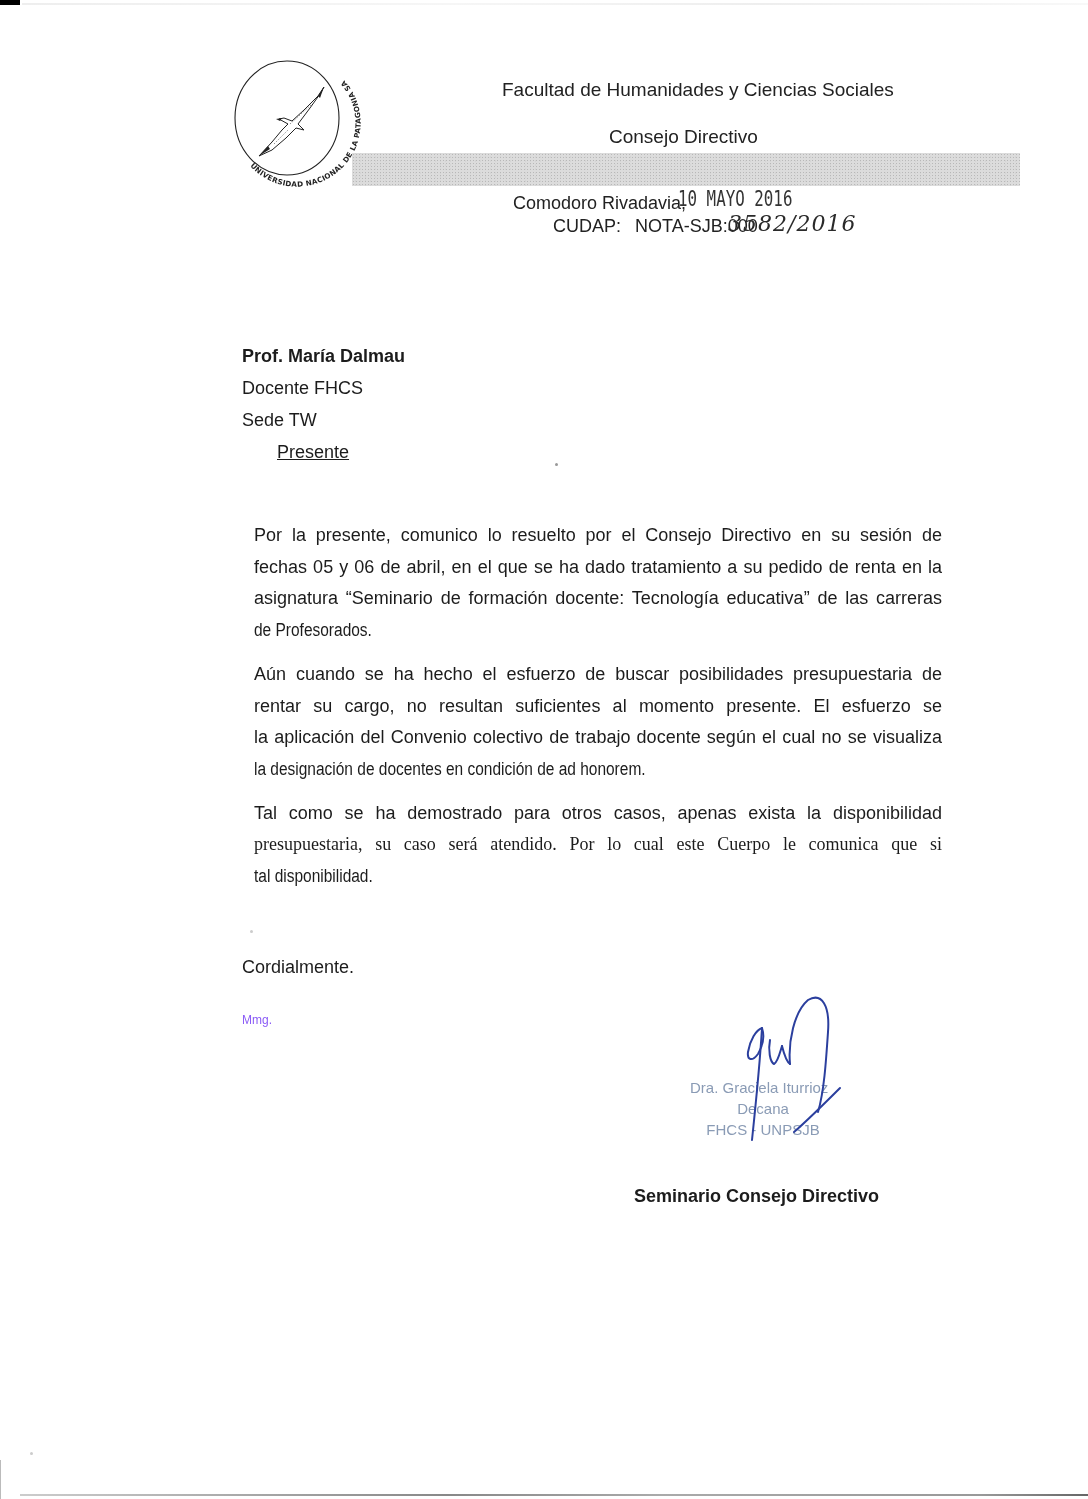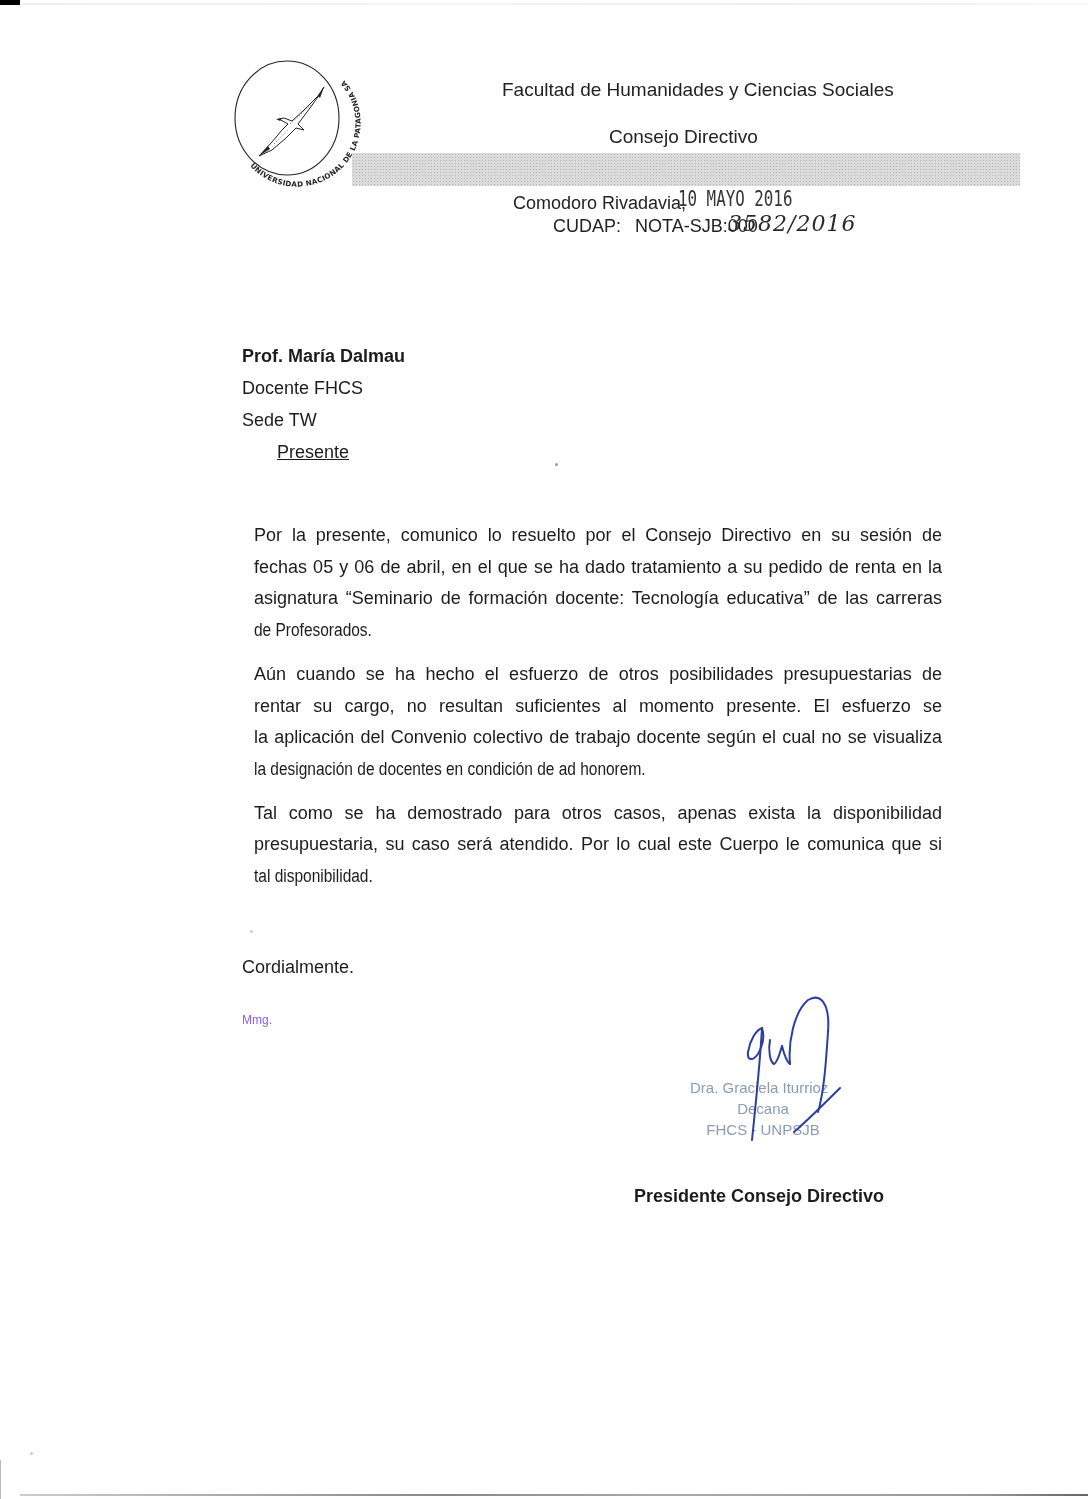--- a/index.html
+++ b/index.html
@@ -247,28 +247,28 @@
 </div>
 
 <div class="body-text">
   <p>
     <span class="line" style="display: block; white-space: normal; width: 688px; transform: scaleX(1); text-align: justify; text-align-last: justify;">Por la presente, comunico lo resuelto por el Consejo Directivo en su sesión de</span>
     <span class="line" style="display: block; white-space: normal; width: 688px; transform: scaleX(1); text-align: justify; text-align-last: justify;">fechas 05 y 06 de abril, en el que se ha dado tratamiento a su pedido de renta en la</span>
     <span class="line" style="display: block; white-space: normal; width: 688px; transform: scaleX(1); text-align: justify; text-align-last: justify;">asignatura “Seminario de formación docente: Tecnología educativa” de las carreras</span>
     <span class="line last" style="display: block; white-space: nowrap; width: auto; transform: scaleX(0.86);">de Profesorados.</span>
   </p>
   <p>
-    <span class="line" style="display: block; white-space: normal; width: 688px; transform: scaleX(1); text-align: justify; text-align-last: justify;">Aún cuando se ha hecho el esfuerzo de otros posibilidades presupuestarias  de</span>
+    <span class="line" style="display: block; white-space: normal; width: 688px; transform: scaleX(1); text-align: justify; text-align-last: justify;">Aún cuando se ha hecho el esfuerzo de buscar posibilidades presupuestaria  de</span>
     <span class="line" style="display: block; white-space: normal; width: 688px; transform: scaleX(1); text-align: justify; text-align-last: justify;">rentar su cargo, no  resultan suficientes al momento presente. El esfuerzo se</span>
     <span class="line" style="display: block; white-space: normal; width: 688px; transform: scaleX(1); text-align: justify; text-align-last: justify;">la aplicación del Convenio colectivo de trabajo docente según el cual no se visualiza</span>
     <span class="line last" style="display: block; white-space: nowrap; width: auto; transform: scaleX(0.86);">la designación de docentes en condición de ad honorem.</span>
   </p>
   <p>
     <span class="line" style="display: block; white-space: normal; width: 688px; transform: scaleX(1); text-align: justify; text-align-last: justify;">Tal como se ha demostrado para otros casos, apenas exista la disponibilidad</span>
-    <span class="line" style="display: block; white-space: normal; width: 688px; transform: scaleX(1); text-align: justify; text-align-last: justify;">presupuestaria, su caso será atendido. Por lo cual este Cuerpo le comunica que si</span>
+    <span class="line" style="display: block; white-space: normal; width: 688px; transform: scaleX(1); text-align: justify; text-align-last: justify; font-family: Liberation Serif, serif;">presupuestaria, su caso será atendido. Por lo cual este Cuerpo le comunica que si</span>
     <span class="line last" style="display: block; white-space: nowrap; width: auto; transform: scaleX(0.86);">tal disponibilidad.</span>
   </p>
 </div>
 
 <div class="closing">Cordialmente.</div>
 <div class="initials">Mmg.</div>
 
 <div class="sig-stamp">
   <div class="l1">Dra. Graciela Iturrioz</div>
   <div>Decana</div>
@@ -284,17 +284,17 @@
       <path d="M 80 48 C 78 58, 80 70, 84 72 C 88 70, 90 60, 92 54"></path>
       <path d="M 92 54 C 94 62, 97 70, 100 72"></path>
 
       <path d="M 100 72 C 98 50, 104 20, 118 8 C 132 0, 140 14, 138 40 C 136 70, 134 100, 128 120"></path>
 
       <path d="M 104 140 C 118 128, 134 112, 150 96"></path>
     </g>
   </svg>
 </div>
 
-<div class="president">Presidente Consejo Directivo</div>
+<div class="president">Seminario Consejo Directivo</div>
 
 <div class="stray-mark" style="left:555px; top:463px;"></div>
 <div class="stray-mark" style="left:250px; top:930px; background:#ccc;"></div>
 <div class="stray-mark" style="left:30px; top:1452px; background:#ccc;"></div>
 
 </body></html>

